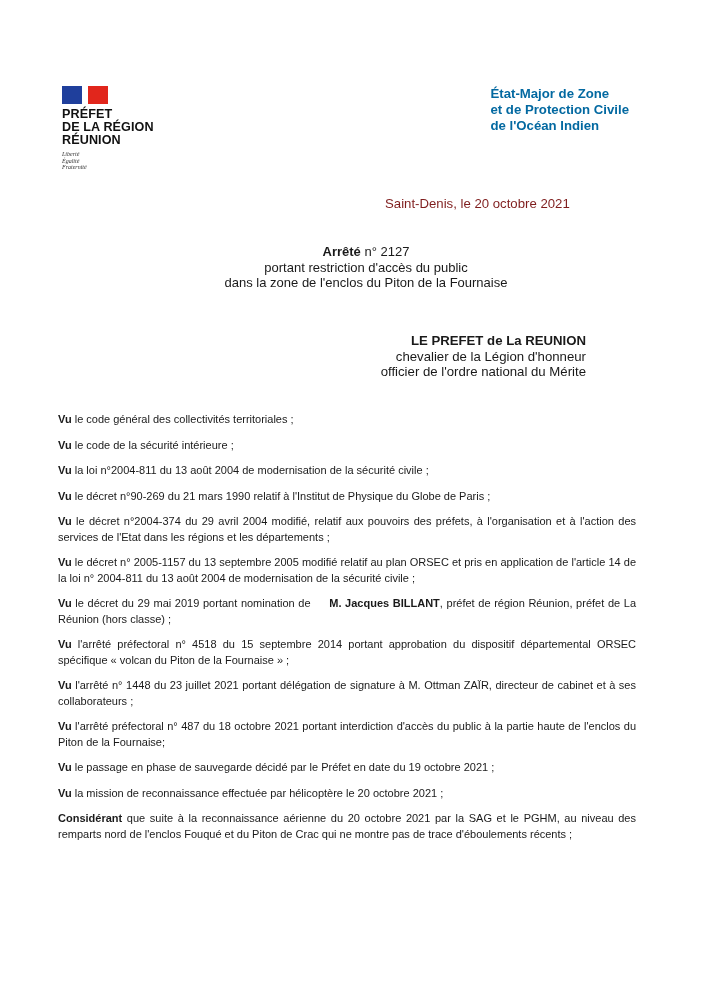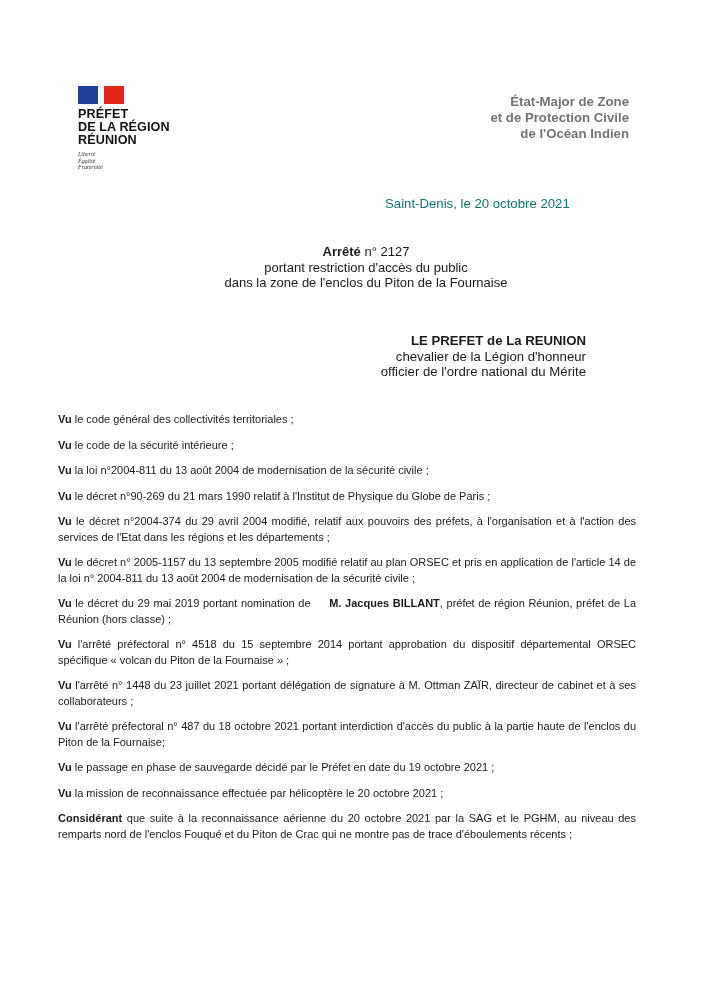--- a/index.html
+++ b/index.html
@@ -4,43 +4,43 @@
 <style>
   html, body { margin: 0; padding: 0; background: #ffffff; }
   body {
     width: 706px; height: 1000px; position: relative; overflow: hidden;
     font-family: "Liberation Sans", "DejaVu Sans", sans-serif;
     color: #1a1a1a;
   }
   .page { position: absolute; left: 0; top: 0; width: 706px; height: 1000px; }
 
   
-  .logo { position: absolute; left: 78px; top: 86px; width: 140px; }
+  .logo { position: absolute; left: 62px; top: 86px; width: 140px; }
   .flag { width: 46px; height: 18px; display: flex; margin-bottom: 4px; }
   .flag .blue { width: 20px; height: 18px; background: #1f3f9c; }
   .flag .white { width: 6px; height: 18px; background: #ffffff; }
   .flag .red { width: 20px; height: 18px; background: #e1261c; }
   .logo-title {
     font-weight: bold; font-size: 12.6px; line-height: 13px; color: #111;
     letter-spacing: 0.1px; margin: 0;
   }
   .motto {
     font-family: "Liberation Serif", "DejaVu Serif", serif;
     font-style: italic; font-size: 6px; line-height: 6.6px; color: #333;
     margin-top: 4px;
   }
 
   .issuer {
-    position: absolute; right: 77px; top: 94px; text-align: right;
-    font-weight: bold; font-size: 13.2px; line-height: 16px; color: #737373;
+    position: absolute; right: 77px; top: 86px; 
+    font-weight: bold; font-size: 13.2px; line-height: 16px; color: #0369a1;
   }
 
   .place-date {
     position: absolute; left: 385px; top: 196px;
-    font-size: 13.2px; color: #0f766e;
+    font-size: 13.2px; color: #7f1d1d;
   }
 
   .title-block {
     position: absolute; left: 133px; width: 466px; top: 244px;
     text-align: center; font-size: 13px; line-height: 15.5px;
   }
   .title-block b { font-weight: bold; }
 
   .prefet-block {
     position: absolute; left: 120px; width: 466px; top: 333px;

